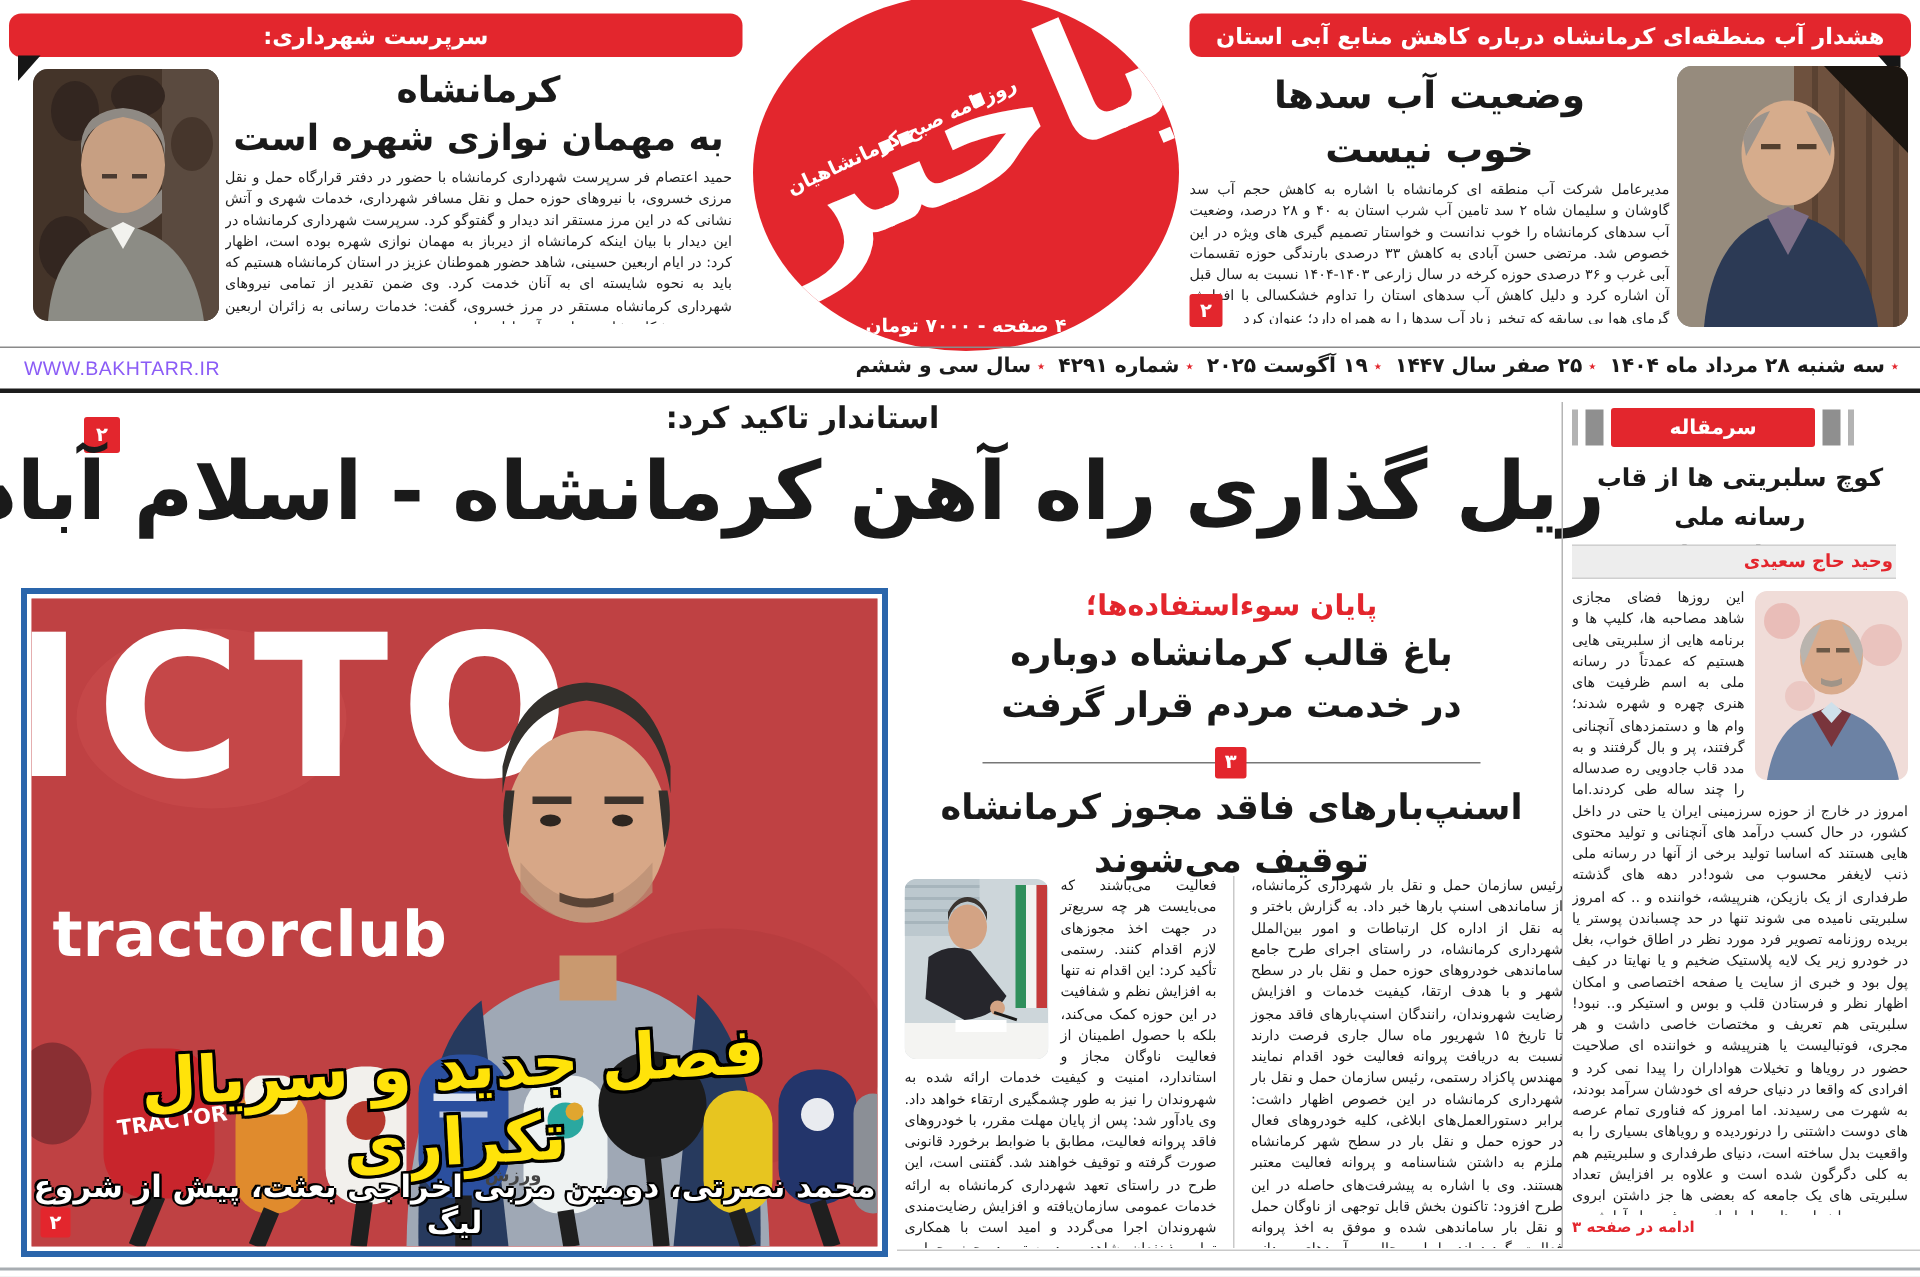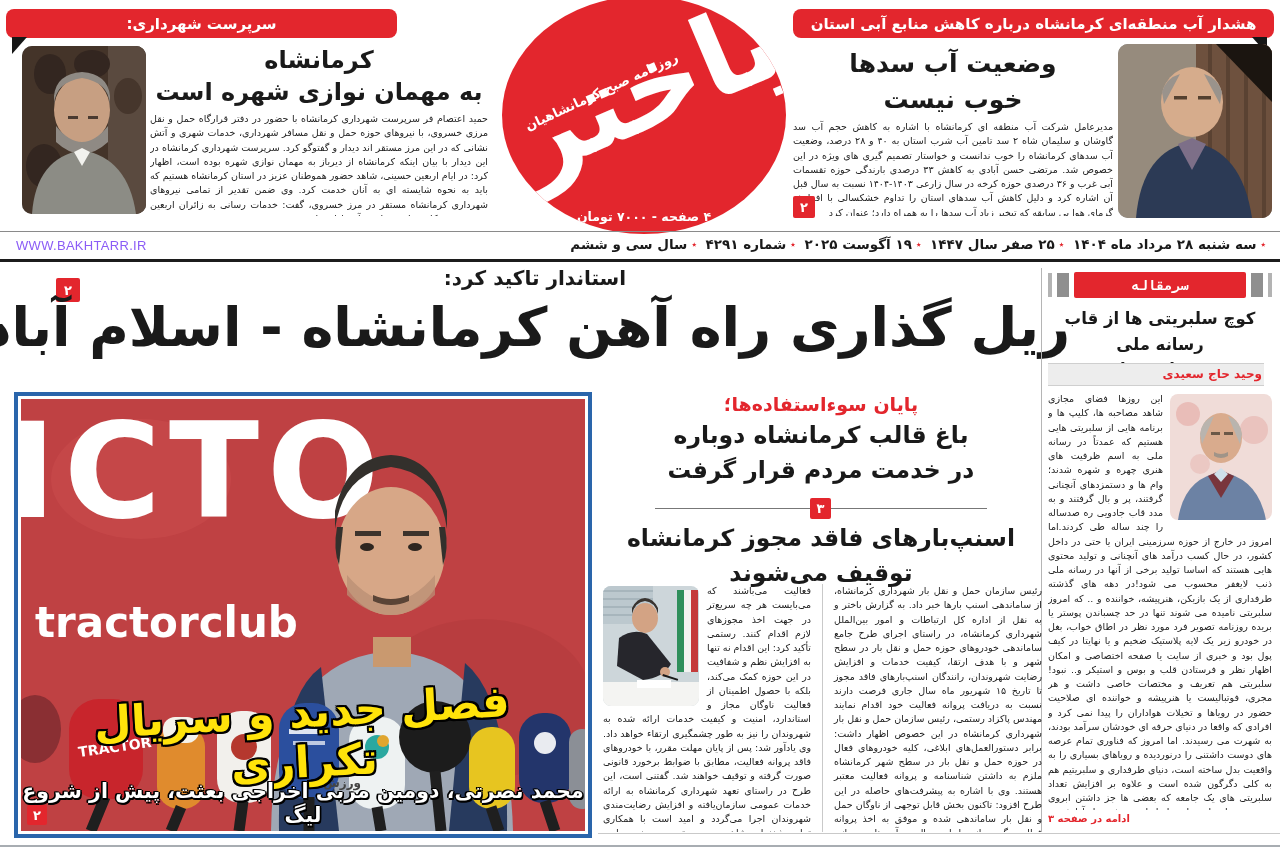--- a/index.html
+++ b/index.html
@@ -79,21 +79,21 @@
       text-shadow:2px 0 #000,-2px 0 #000,0 2px #000,0 -2px #000,2px 2px #000,-2px -2px #000,2px -2px #000,-2px 2px #000;}
   .overlay-sub{position:absolute;left:0;top:380px;width:100%;text-align:center;
       font-size:20.5px;font-weight:bold;color:#fff;
       text-shadow:1.5px 0 #000,-1.5px 0 #000,0 1.5px #000,0 -1.5px #000,1.5px 1.5px #000,-1.5px -1.5px #000;}
 </style>
 </head>
 <body>
 
 <div id="page">
 
-  <div class="abs banner" style="left:6px;top:9px;width:391px;height:29px;">
+  <div class="abs banner" style="left:6px;top:9px;width:489px;height:29px;">
     <span dir="rtl">سرپرست شهرداری:</span>
   </div>
   <div class="abs tail-l" style="left:12px;top:37px;"></div>
 
   <div class="abs photo" style="left:22px;top:46px;width:124px;height:168px;">
     <svg width="124" height="168" viewBox="0 0 124 168">
       <rect width="124" height="168" fill="#443429"></rect>
       <rect x="86" width="38" height="168" fill="#5a4a3f"></rect>
       <ellipse cx="28" cy="28" rx="16" ry="20" fill="#332620"></ellipse>
       <ellipse cx="70" cy="18" rx="18" ry="14" fill="#332620"></ellipse>
@@ -162,21 +162,21 @@
     <span class="date-star">٭</span><span>سال سی و ششم</span>
   </div>
   <div class="abs" style="left:0;top:259px;width:1280px;height:3px;background:#1c1c1c;"></div>
 
   <div class="abs pbadge" style="left:56px;top:278px;width:24px;height:24px;">۲</div>
   <div class="abs rtl center lead-kicker" style="left:0;top:266px;width:1070px;">استاندار تاکید کرد:</div>
   <div class="abs rtl center lead-headline" style="left:0;top:296px;width:1070px;">ریل گذاری راه آهن کرمانشاه - اسلام آباد از شهریور</div>
 
   <div class="abs" style="left:1041px;top:268px;width:1px;height:564px;background:#b5b5b5;"></div>
 
-  <div class="abs sb-bannerrow" style="left:1048px;top:272px;width:224px;font-family:Liberation Mono, monospace;">
+  <div class="abs sb-bannerrow" style="left:1048px;top:272px;width:188px;">
     <span class="deco-a"></span>
     <span class="deco-b"></span>
     <div class="sb-banner" dir="rtl">سرمقاله</div>
     <span class="deco-b"></span>
     <span class="deco-a"></span>
   </div>
 
   <div class="abs rtl center sb-headline" style="left:1048px;top:306px;width:224px;">
     <span>کوچ سلبریتی ها از قاب رسانه ملی</span>
     <span>به فضای مجازی</span>

